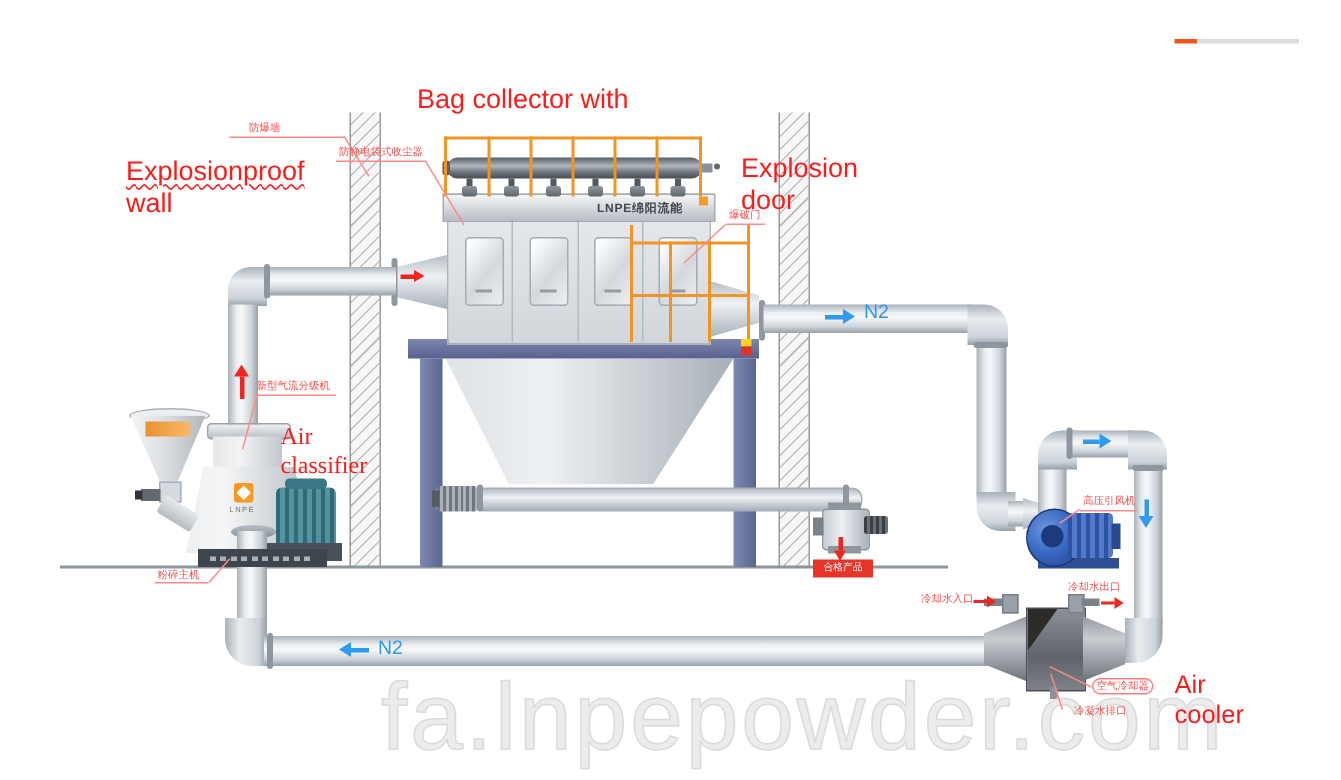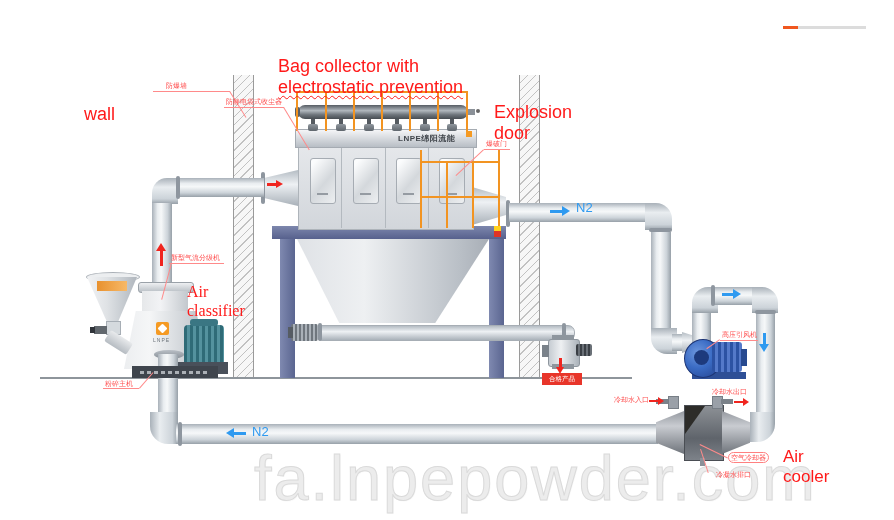--- a/index.html
+++ b/index.html
@@ -188,25 +188,25 @@
   <div class="abs z4" style="left:722px;top:411px;width:28px;height:43px;clip-path:polygon(0 0,100% 26%,100% 74%,0 100%);background:linear-gradient(180deg,#9599a0,#c9ccd1 35%,#6f747b);"></div>
   <div class="abs z4" style="left:668px;top:396px;width:9px;height:11px;background:#9aa0a8;border:1px solid #777e86;"></div>
   <div class="abs z4" style="left:656px;top:399px;width:12px;height:5px;background:#7b828a;"></div>
   <div class="abs z4" style="left:712px;top:396px;width:9px;height:11px;background:#9aa0a8;border:1px solid #777e86;"></div>
   <div class="abs z4" style="left:721px;top:399px;width:12px;height:5px;background:#7b828a;"></div>
   <div class="abs z4" style="left:700px;top:458px;width:5px;height:8px;background:#8b9199;"></div>
 
   <div class="abs" style="left:254px;top:442px;font-size:63px;letter-spacing:2px;color:#ececec;-webkit-text-stroke:1px #dadada;text-shadow:1px 1px 0 #fafafa;z-index:6;white-space:nowrap;">fa.lnpepowder.com</div>
 
   <div class="lbl" style="left:84px;top:104px;font-size:18px;">
+    <div class="wavy">Explosionproof</div>
     <div>wall</div>
   </div>
   <div class="lbl" style="left:278px;top:56px;font-size:18px;">
     <div>Bag collector with</div>
-    <div class="wavy">electrostatic prevention</div>
   </div>
   <div class="lbl" style="left:494px;top:102px;font-size:18px;">
     <div>Explosion</div>
     <div>door</div>
   </div>
   <div class="lbl serif" style="left:187px;top:283px;font-size:16px;">
     <div>Air</div>
     <div>classifier</div>
   </div>
   <div class="lbl" style="left:783px;top:447px;font-size:17px;">

